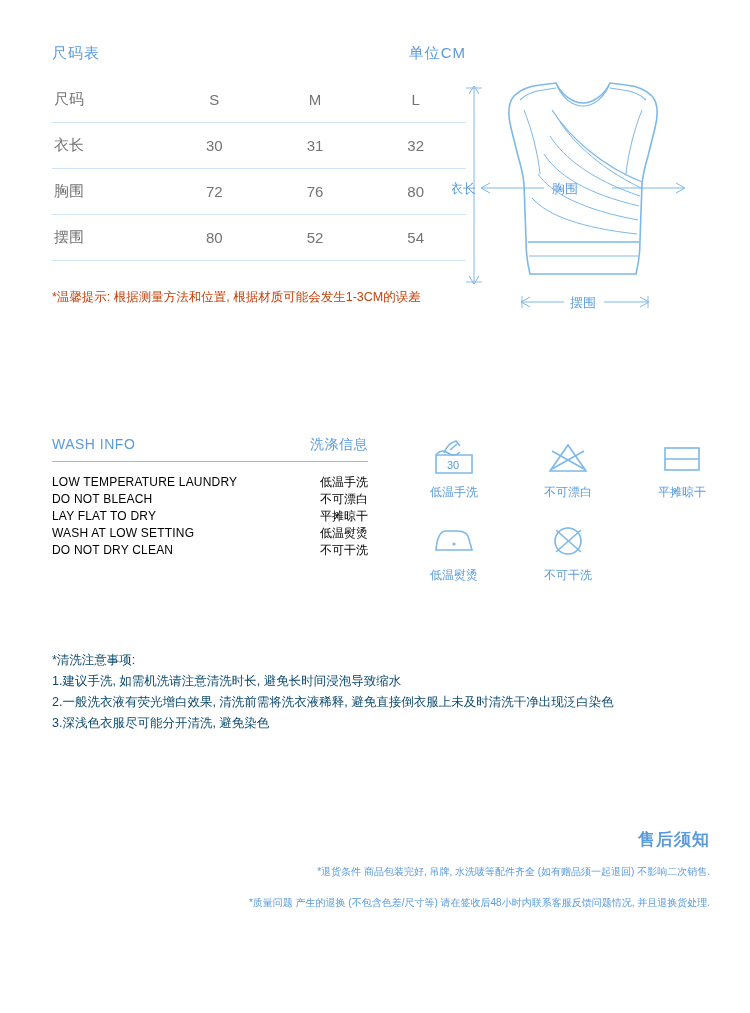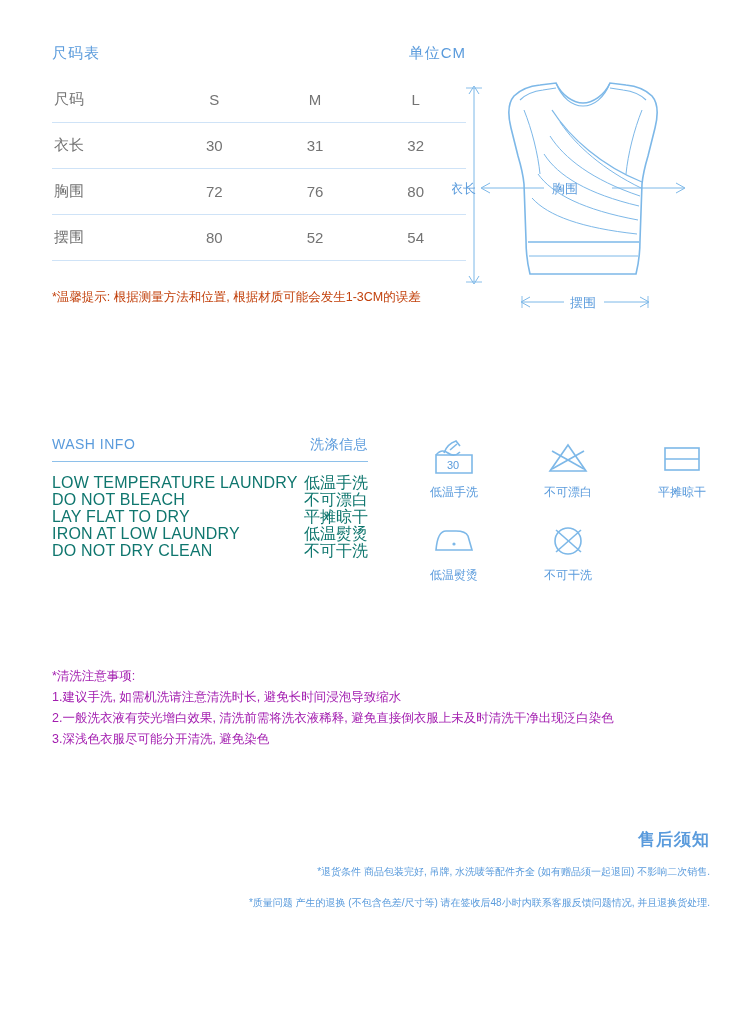--- a/index.html
+++ b/index.html
@@ -104,23 +104,23 @@
   .wash-rule {
     margin-top: 7px;
     border-bottom: 1.5px solid #8ec0ea;
   }
   .wash-list {
     margin-top: 12px;
   }
   .wash-row {
     display: flex;
     justify-content: space-between;
-    font-size: 16px;
+    font-size: 12px;
     line-height: 17px;
-    color: #0f766e;
+    color: #000000;
   }
   .wash-row .en { letter-spacing: .2px; }
 
   .wash-icons {
     position: absolute;
     left: 368px;
     top: -2px;
     width: 300px;
   }
   .icon-row {
@@ -141,25 +141,25 @@
   .icon-cell .cap {
     margin-top: 2px;
     font-size: 12px;
     color: #5a9bdc;
   }
 
   
   .care-notes {
     position: absolute;
     left: 52px;
-    top: 666px;
+    top: 650px;
     width: 650px;
     font-size: 12.5px;
     line-height: 21px;
-    color: #a21caf;
+    color: #0c4a6e;
   }
 
   
   .after-sales {
     position: absolute;
     left: 40px;
     top: 828px;
     width: 670px;
     text-align: right;
     color: #5a9bdc;
@@ -293,21 +293,21 @@
         </div>
         <div class="wash-row">
           <span class="en">DO NOT BLEACH</span>
           <span class="cn">不可漂白</span>
         </div>
         <div class="wash-row">
           <span class="en">LAY FLAT TO DRY</span>
           <span class="cn">平摊晾干</span>
         </div>
         <div class="wash-row">
-          <span class="en">IRON AT LOW LAUNDRY</span>
+          <span class="en">WASH AT LOW SETTING</span>
           <span class="cn">低温熨烫</span>
         </div>
         <div class="wash-row">
           <span class="en">DO NOT DRY CLEAN</span>
           <span class="cn">不可干洗</span>
         </div>
       </div>
     </div>
 
     <div class="wash-icons">

